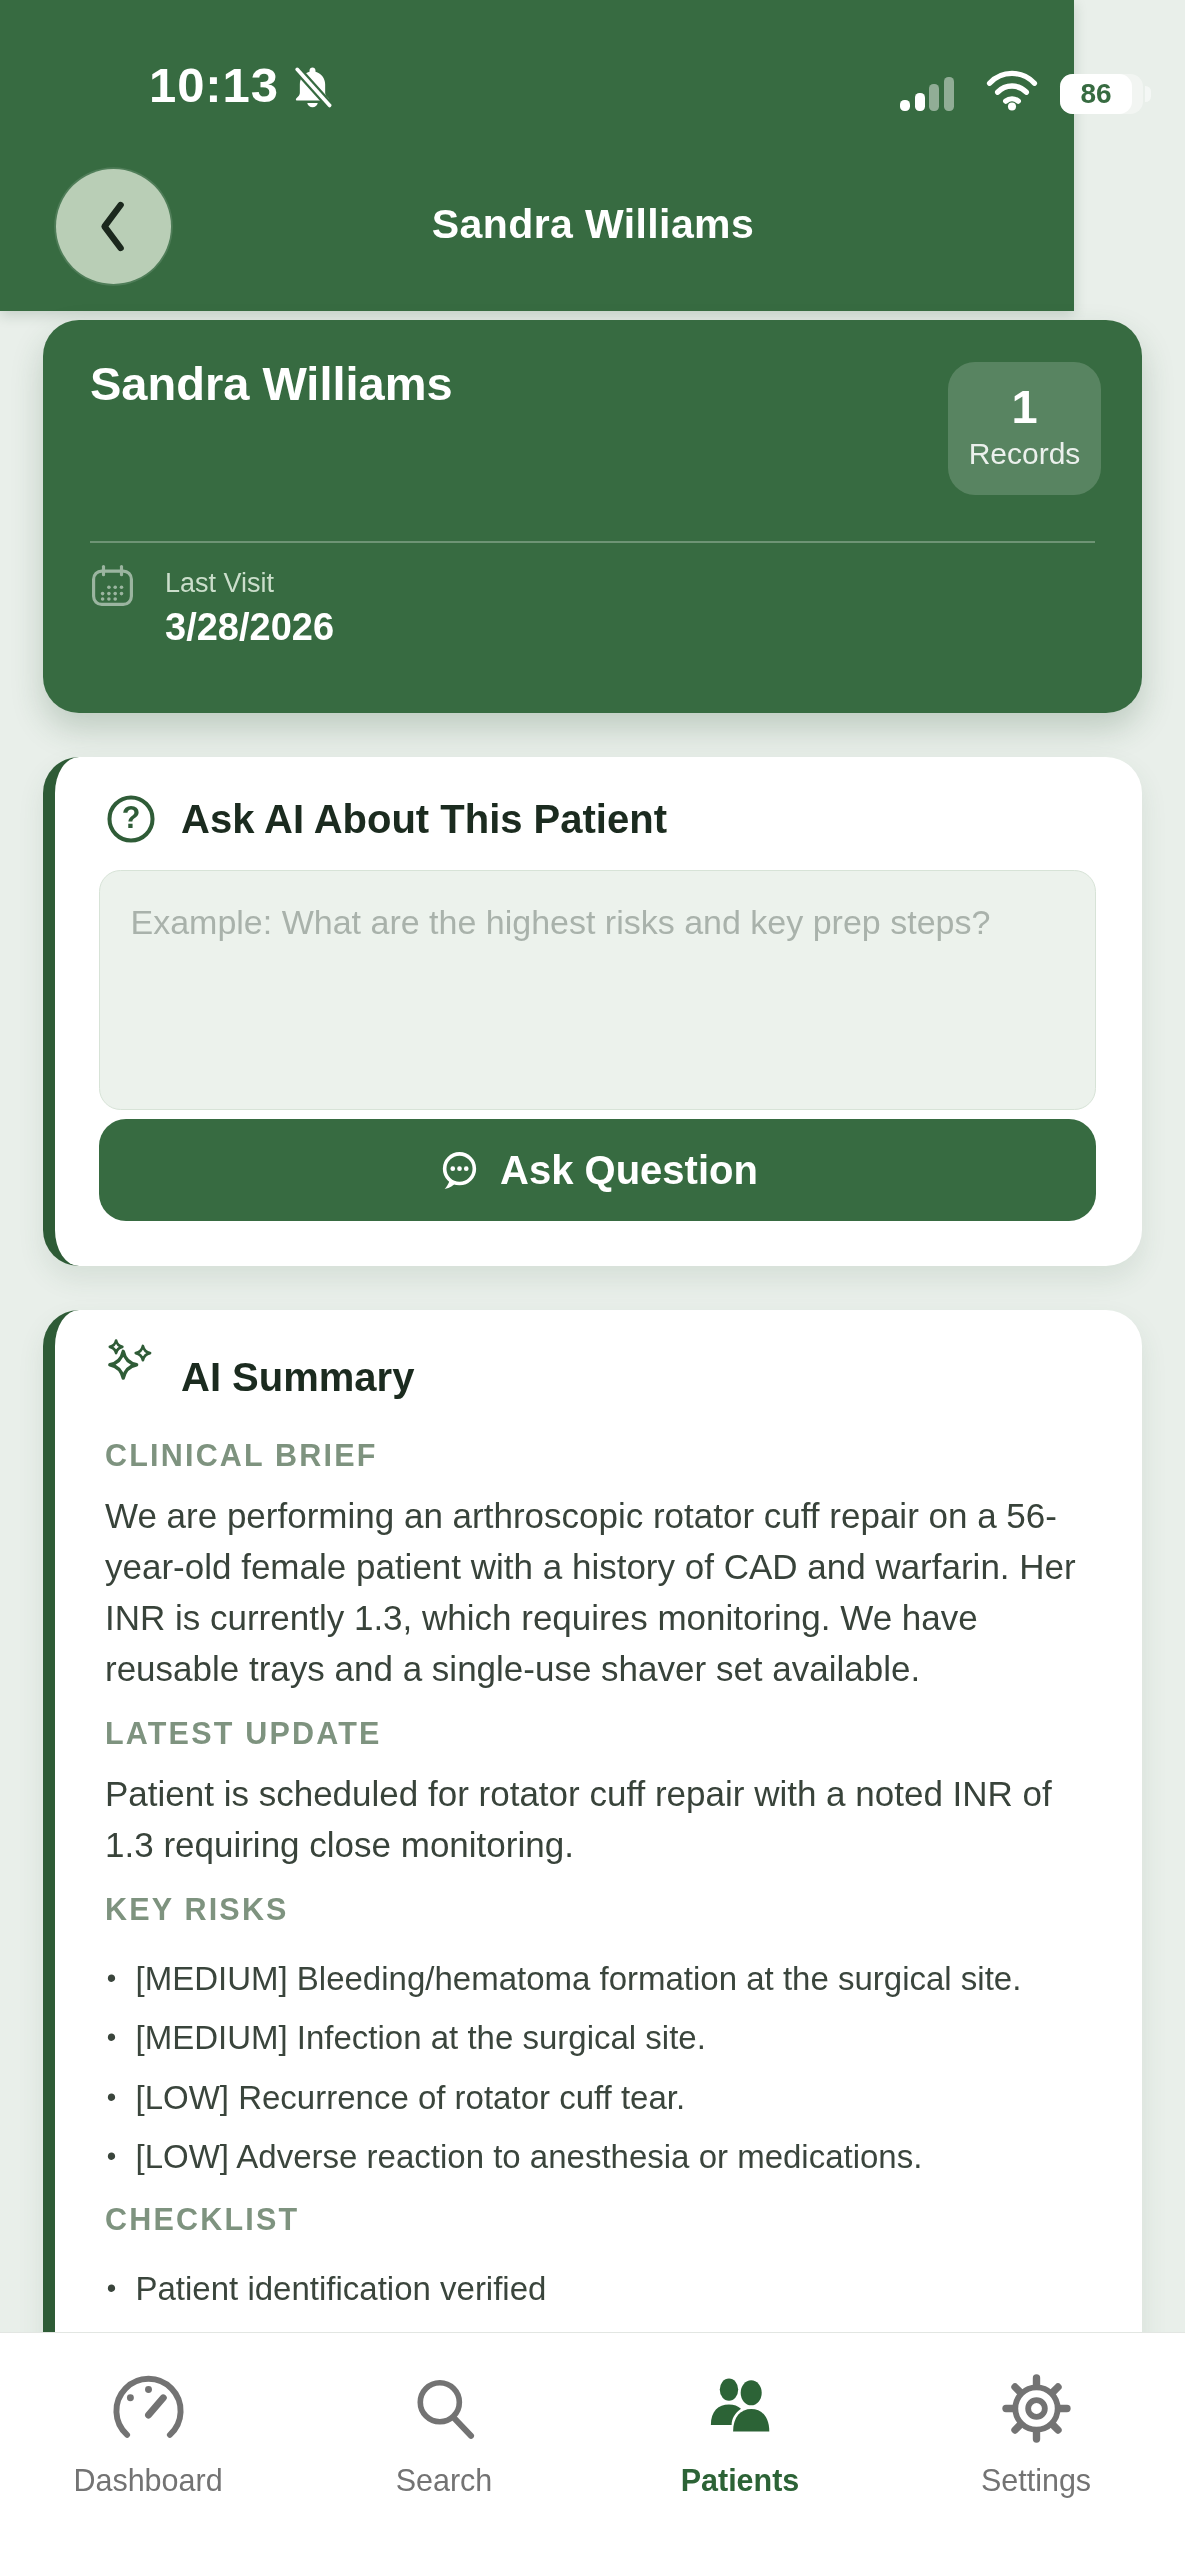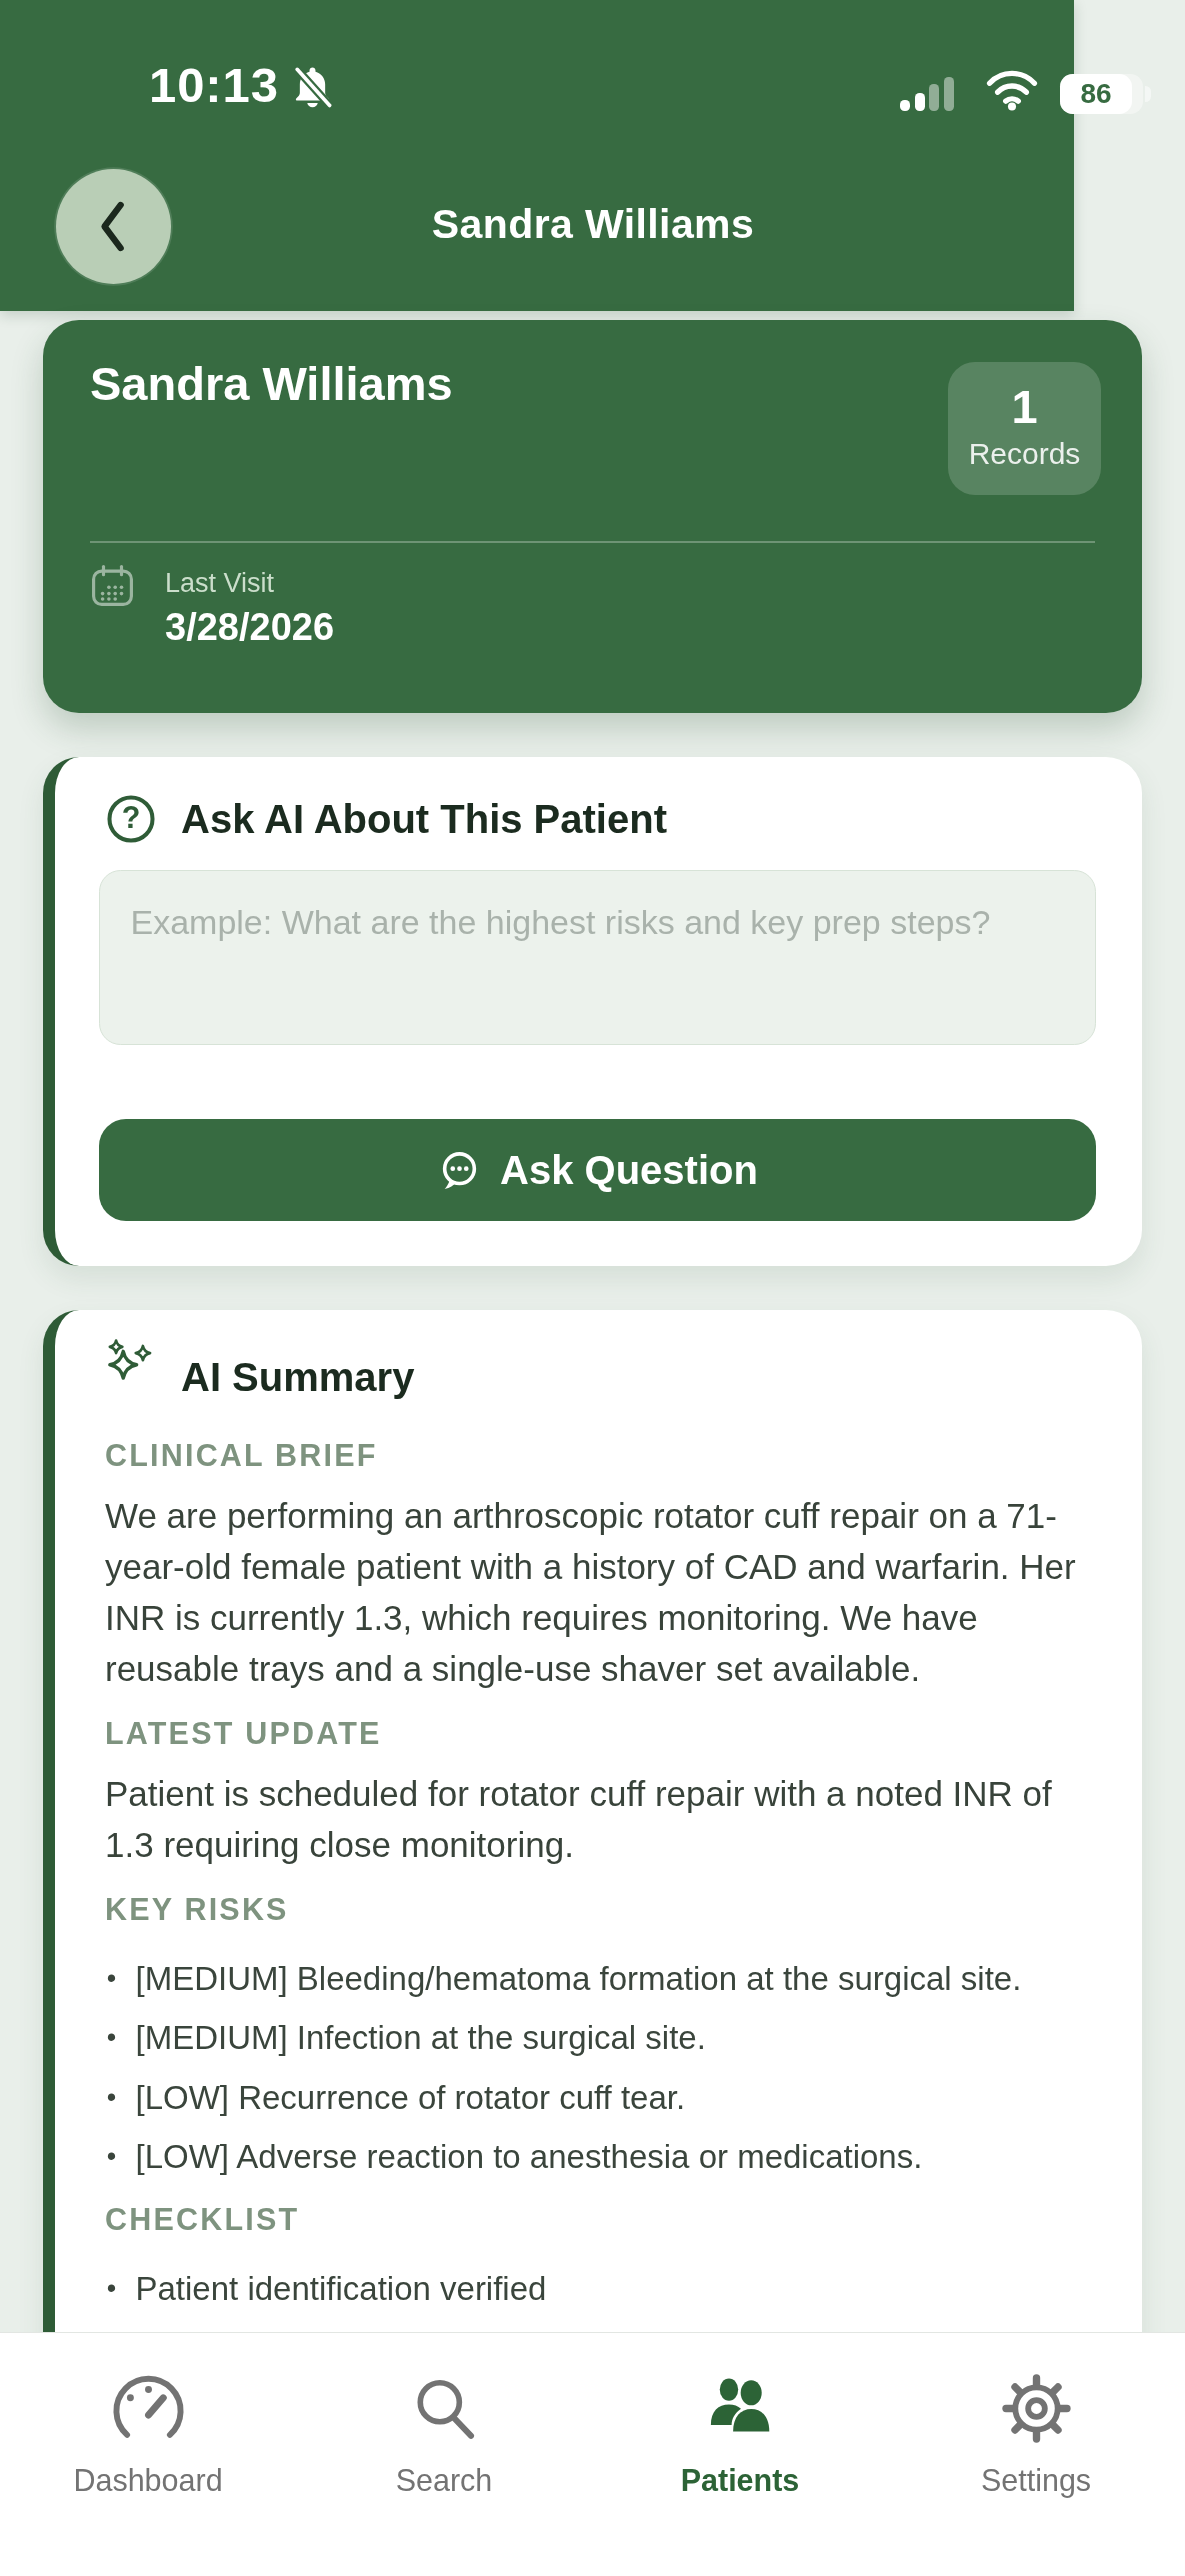--- a/index.html
+++ b/index.html
@@ -64,21 +64,21 @@
     border-left:12.6px solid #2E5B36;box-sizing:border-box;
     box-shadow:0 12.6px 27px rgba(46,91,54,.10);
   }
   .ask-card{top:757px;height:509px;}
   .sum-card{top:1310px;height:1168px;}
 
   .card-head-ic{position:absolute;left:50px;width:52px;height:52px;}
   .card-title{position:absolute;left:126px;font-size:40px;font-weight:700;color:#1B2B1F;}
 
   .ask-ta{
-    position:absolute;left:44px;top:113px;width:997px;height:175px;box-sizing:border-box;
+    position:absolute;left:44px;top:113px;width:997px;height:240px;box-sizing:border-box;
     background:#ECF2EC;border:1.8px solid #D7E3D7;border-radius:21.6px;
     padding:32px 30.5px;font-family:inherit;font-size:34px;color:#3A453C;resize:none;outline:none;
   }
   .ask-ta::placeholder{color:#A9B2AB;}
   .ask-btn{
     position:absolute;left:44px;top:362px;width:997px;height:102px;border:none;border-radius:27px;
     background:#376B41;color:#fff;display:flex;align-items:center;justify-content:center;gap:18px;
     font-family:inherit;font-size:40px;font-weight:700;cursor:pointer;
   }
 
@@ -192,21 +192,21 @@
 
 <div class="wcard sum-card">
   <svg class="card-head-ic" style="top:27px;left:45px;width:59px;height:59px;" viewBox="0 0 66 66">
     <path d="M26 16 Q28.5 28.5 41 31 Q28.5 33.5 26 46 Q23.5 33.5 11 31 Q23.5 28.5 26 16 Z" fill="none" stroke="#2F5C37" stroke-width="3.8" stroke-linejoin="round"></path>
     <path d="M18 4 Q19.2 9.8 25 11 Q19.2 12.2 18 18 Q16.8 12.2 11 11 Q16.8 9.8 18 4 Z" fill="none" stroke="#2F5C37" stroke-width="3" stroke-linejoin="round"></path>
     <path d="M48 10 Q49.4 16.6 56 18 Q49.4 19.4 48 26 Q46.6 19.4 40 18 Q46.6 16.6 48 10 Z" fill="none" stroke="#2F5C37" stroke-width="3" stroke-linejoin="round"></path>
   </svg>
   <div class="card-title" style="top:45px;">AI Summary</div>
 
   <div class="sec-head" style="top:128px;">CLINICAL BRIEF</div>
-  <div class="sec-text" style="top:180px;">We are performing an arthroscopic rotator cuff repair on a 71-year-old female patient with a history of CAD and warfarin. Her INR is currently 1.3, which requires monitoring. We have reusable trays and a single-use shaver set available.</div>
+  <div class="sec-text" style="top:180px;">We are performing an arthroscopic rotator cuff repair on a 56-year-old female patient with a history of CAD and warfarin. Her INR is currently 1.3, which requires monitoring. We have reusable trays and a single-use shaver set available.</div>
 
   <div class="sec-head" style="top:406px;">LATEST UPDATE</div>
   <div class="sec-text" style="top:458px;">Patient is scheduled for rotator cuff repair with a noted INR of 1.3 requiring close monitoring.</div>
 
   <div class="sec-head" style="top:582px;">KEY RISKS</div>
   <ul class="blist" style="top:634px;">
     <li>[MEDIUM] Bleeding/hematoma formation at the surgical site.</li>
     <li>[MEDIUM] Infection at the surgical site.</li>
     <li>[LOW] Recurrence of rotator cuff tear.</li>
     <li>[LOW] Adverse reaction to anesthesia or medications.</li>

